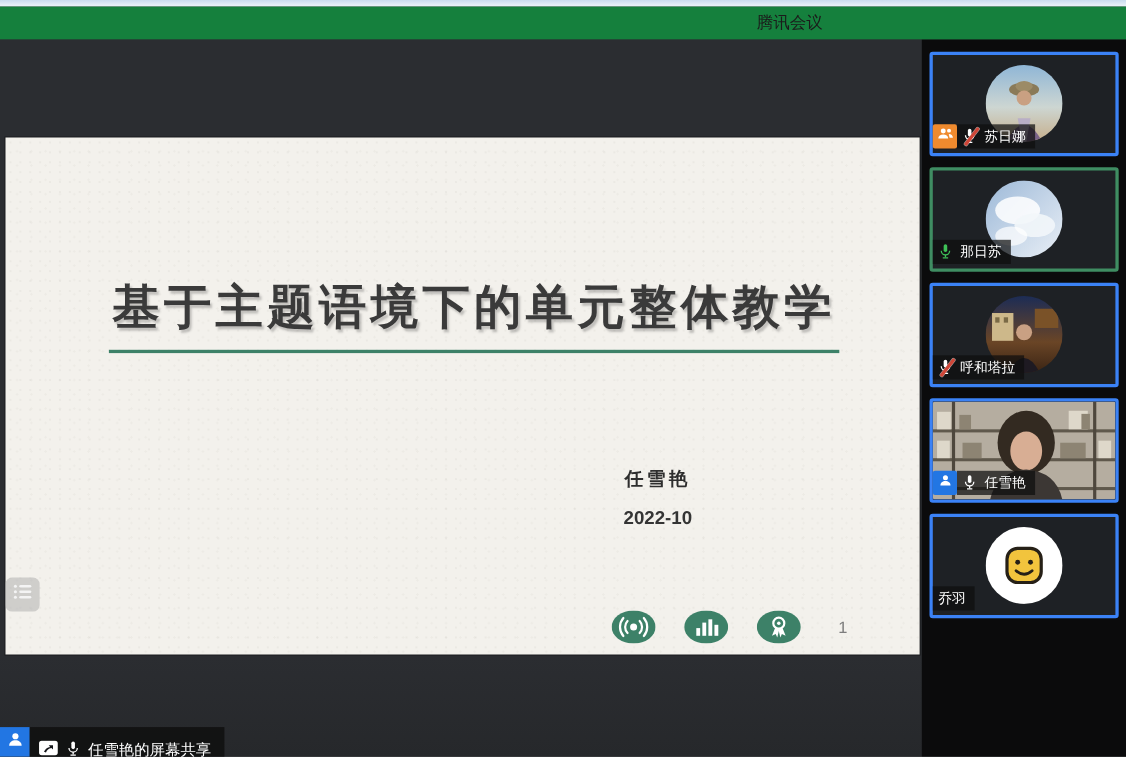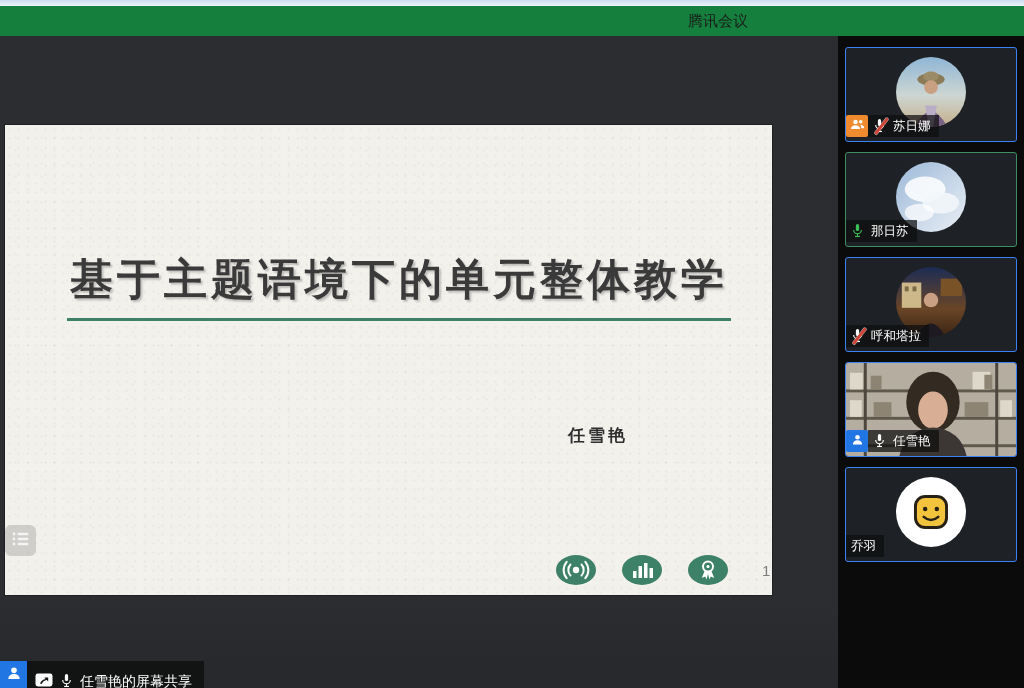--- a/index.html
+++ b/index.html
@@ -10,21 +10,21 @@
   .top-strip { position: absolute; top: 0; left: 0; width: 1024px; height: 6px;
     background: linear-gradient(#c9dcee, #eef4fa); }
   .titlebar { position: absolute; top: 6px; left: 0; width: 1024px; height: 30px; background: #15803d; }
   .app-title { position: absolute; left: 718px; top: 50%; transform: translate(-50%,-50%);
     font-size: 15px; color: #1b1b1b; white-space: nowrap; }
 
   
   .stage { position: absolute; top: 36px; left: 0; width: 838px; height: 652px;
     background: linear-gradient(#2b2d31 0%, #2b2d31 86%, #26282b 100%); }
 
-  .slide { position: absolute; left: 5px; top: 89px; width: 767px; height: 470px;
+  .slide { position: absolute; left: 5px; top: 89px; width: 831px; height: 470px;
     background-color: #f3f1ec;
     background-image: radial-gradient(rgba(90,85,70,0.05) 1px, transparent 1.4px),
                       radial-gradient(rgba(120,115,100,0.05) 1px, transparent 1.2px);
     background-size: 9px 9px, 13px 13px; background-position: 0 0, 4px 6px;
     box-shadow: 0 0 0 1px #1d1f22; padding-left: 21px; }
 
   .slide-title { padding-top: 126px; text-align: center;
     font-family: "DejaVu Serif", "Liberation Serif", serif; font-weight: bold;
     font-size: 43px; letter-spacing: 4px; color: #3a3a3a;
     text-shadow: 2px 2px 2px rgba(60,60,60,0.28); white-space: nowrap; }
@@ -49,21 +49,21 @@
   .share-banner { position: absolute; left: 0; bottom: 0; height: 27px; display: flex; z-index: 5; }
   .share-badge { width: 27px; height: 27px; background: #2276e3;
     display: flex; align-items: center; justify-content: center; }
   .share-label { display: flex; align-items: center; gap: 7px; background: rgba(16,16,16,0.88);
     padding: 14px 12px 0 8px; color: #ffffff; font-size: 14px; white-space: nowrap; }
 
   
   .sidebar { position: absolute; top: 36px; left: 838px; width: 186px; height: 652px;
     background: #0b0b0c; padding-top: 11px; }
   .tile { position: relative; width: 172px; height: 95px; margin: 0 auto 10px;
-    background: #1e2125; border: 1px solid #3b82f6; border-radius: 3px; }
+    background: #1e2125; border: 3px solid #3b82f6; border-radius: 3px; }
   .tile[data-active="true"] { border-color: #3f8d62; padding-left: 40px; }
   .avatar-circle { position: absolute; left: 50%; top: 9px; transform: translateX(-50%);
     width: 70px; height: 70px; border-radius: 50%; overflow: hidden; }
   .avatar-circle svg { display: block; width: 100%; height: 100%; }
   .video-fill { position: absolute; inset: 0; border-radius: 2px; overflow: hidden; }
   .video-fill svg { display: block; width: 100%; height: 100%; }
 
   .tile-footer { position: absolute; left: 0; bottom: 4px; display: flex; align-items: flex-end; }
   .badge { display: none; width: 22px; height: 22px; border-radius: 2px;
     align-items: center; justify-content: center; flex: none; }
@@ -95,20 +95,21 @@
 </div>
 
 <div class="stage">
 
   <div class="slide">
     <div class="slide-title">基于主题语境下的单元整体教学</div>
     <div class="title-underline"></div>
 
     <div class="presenter-block">
       <div class="presenter-name">任雪艳</div>
+      <div class="presenter-date">2022-10</div>
     </div>
 
     <div class="slide-icon-row">
       <span>
         <svg width="40" height="30" viewBox="0 0 40 30">
           <ellipse cx="20" cy="15" rx="20" ry="15" fill="#3d8168"></ellipse>
           <circle cx="20" cy="15" r="3.2" fill="#fff"></circle>
           <path d="M14.5 9.5 a8 8 0 0 0 0 11" stroke="#fff" stroke-width="2" fill="none" stroke-linecap="round"></path>
           <path d="M10.7 6.8 a12.5 12.5 0 0 0 0 16.4" stroke="#fff" stroke-width="2" fill="none" stroke-linecap="round"></path>
           <path d="M25.5 9.5 a8 8 0 0 1 0 11" stroke="#fff" stroke-width="2" fill="none" stroke-linecap="round"></path>

